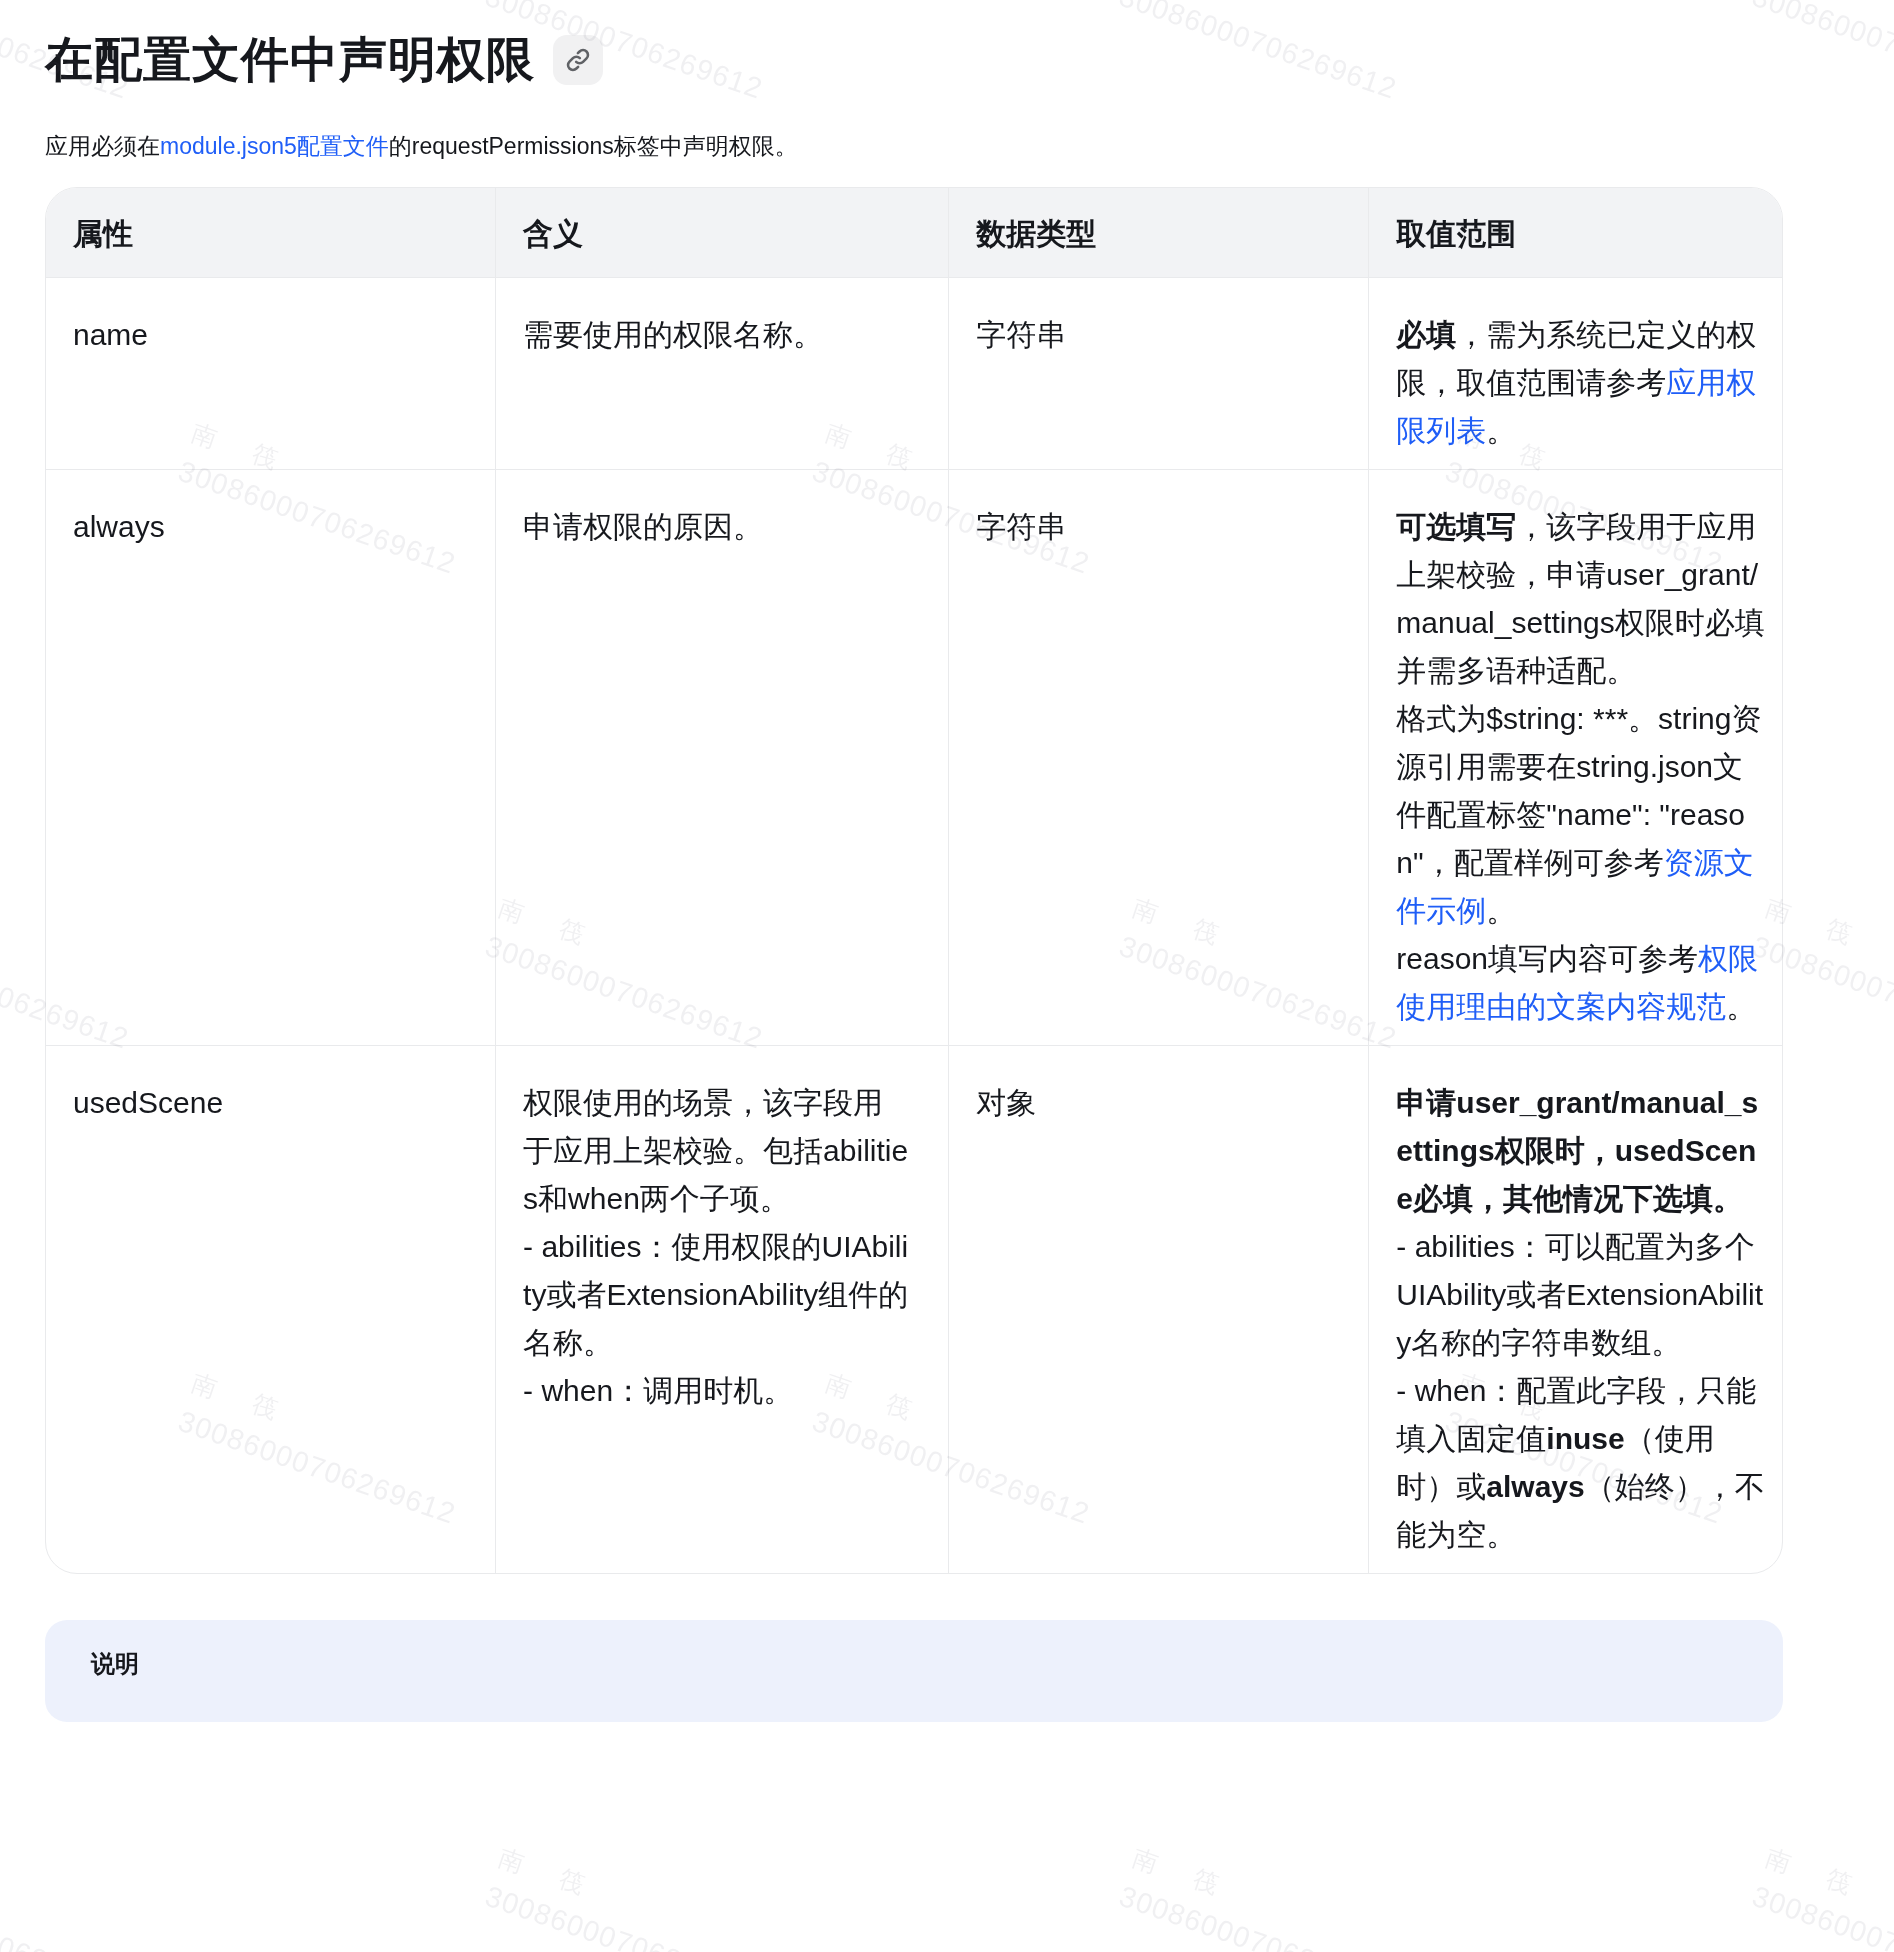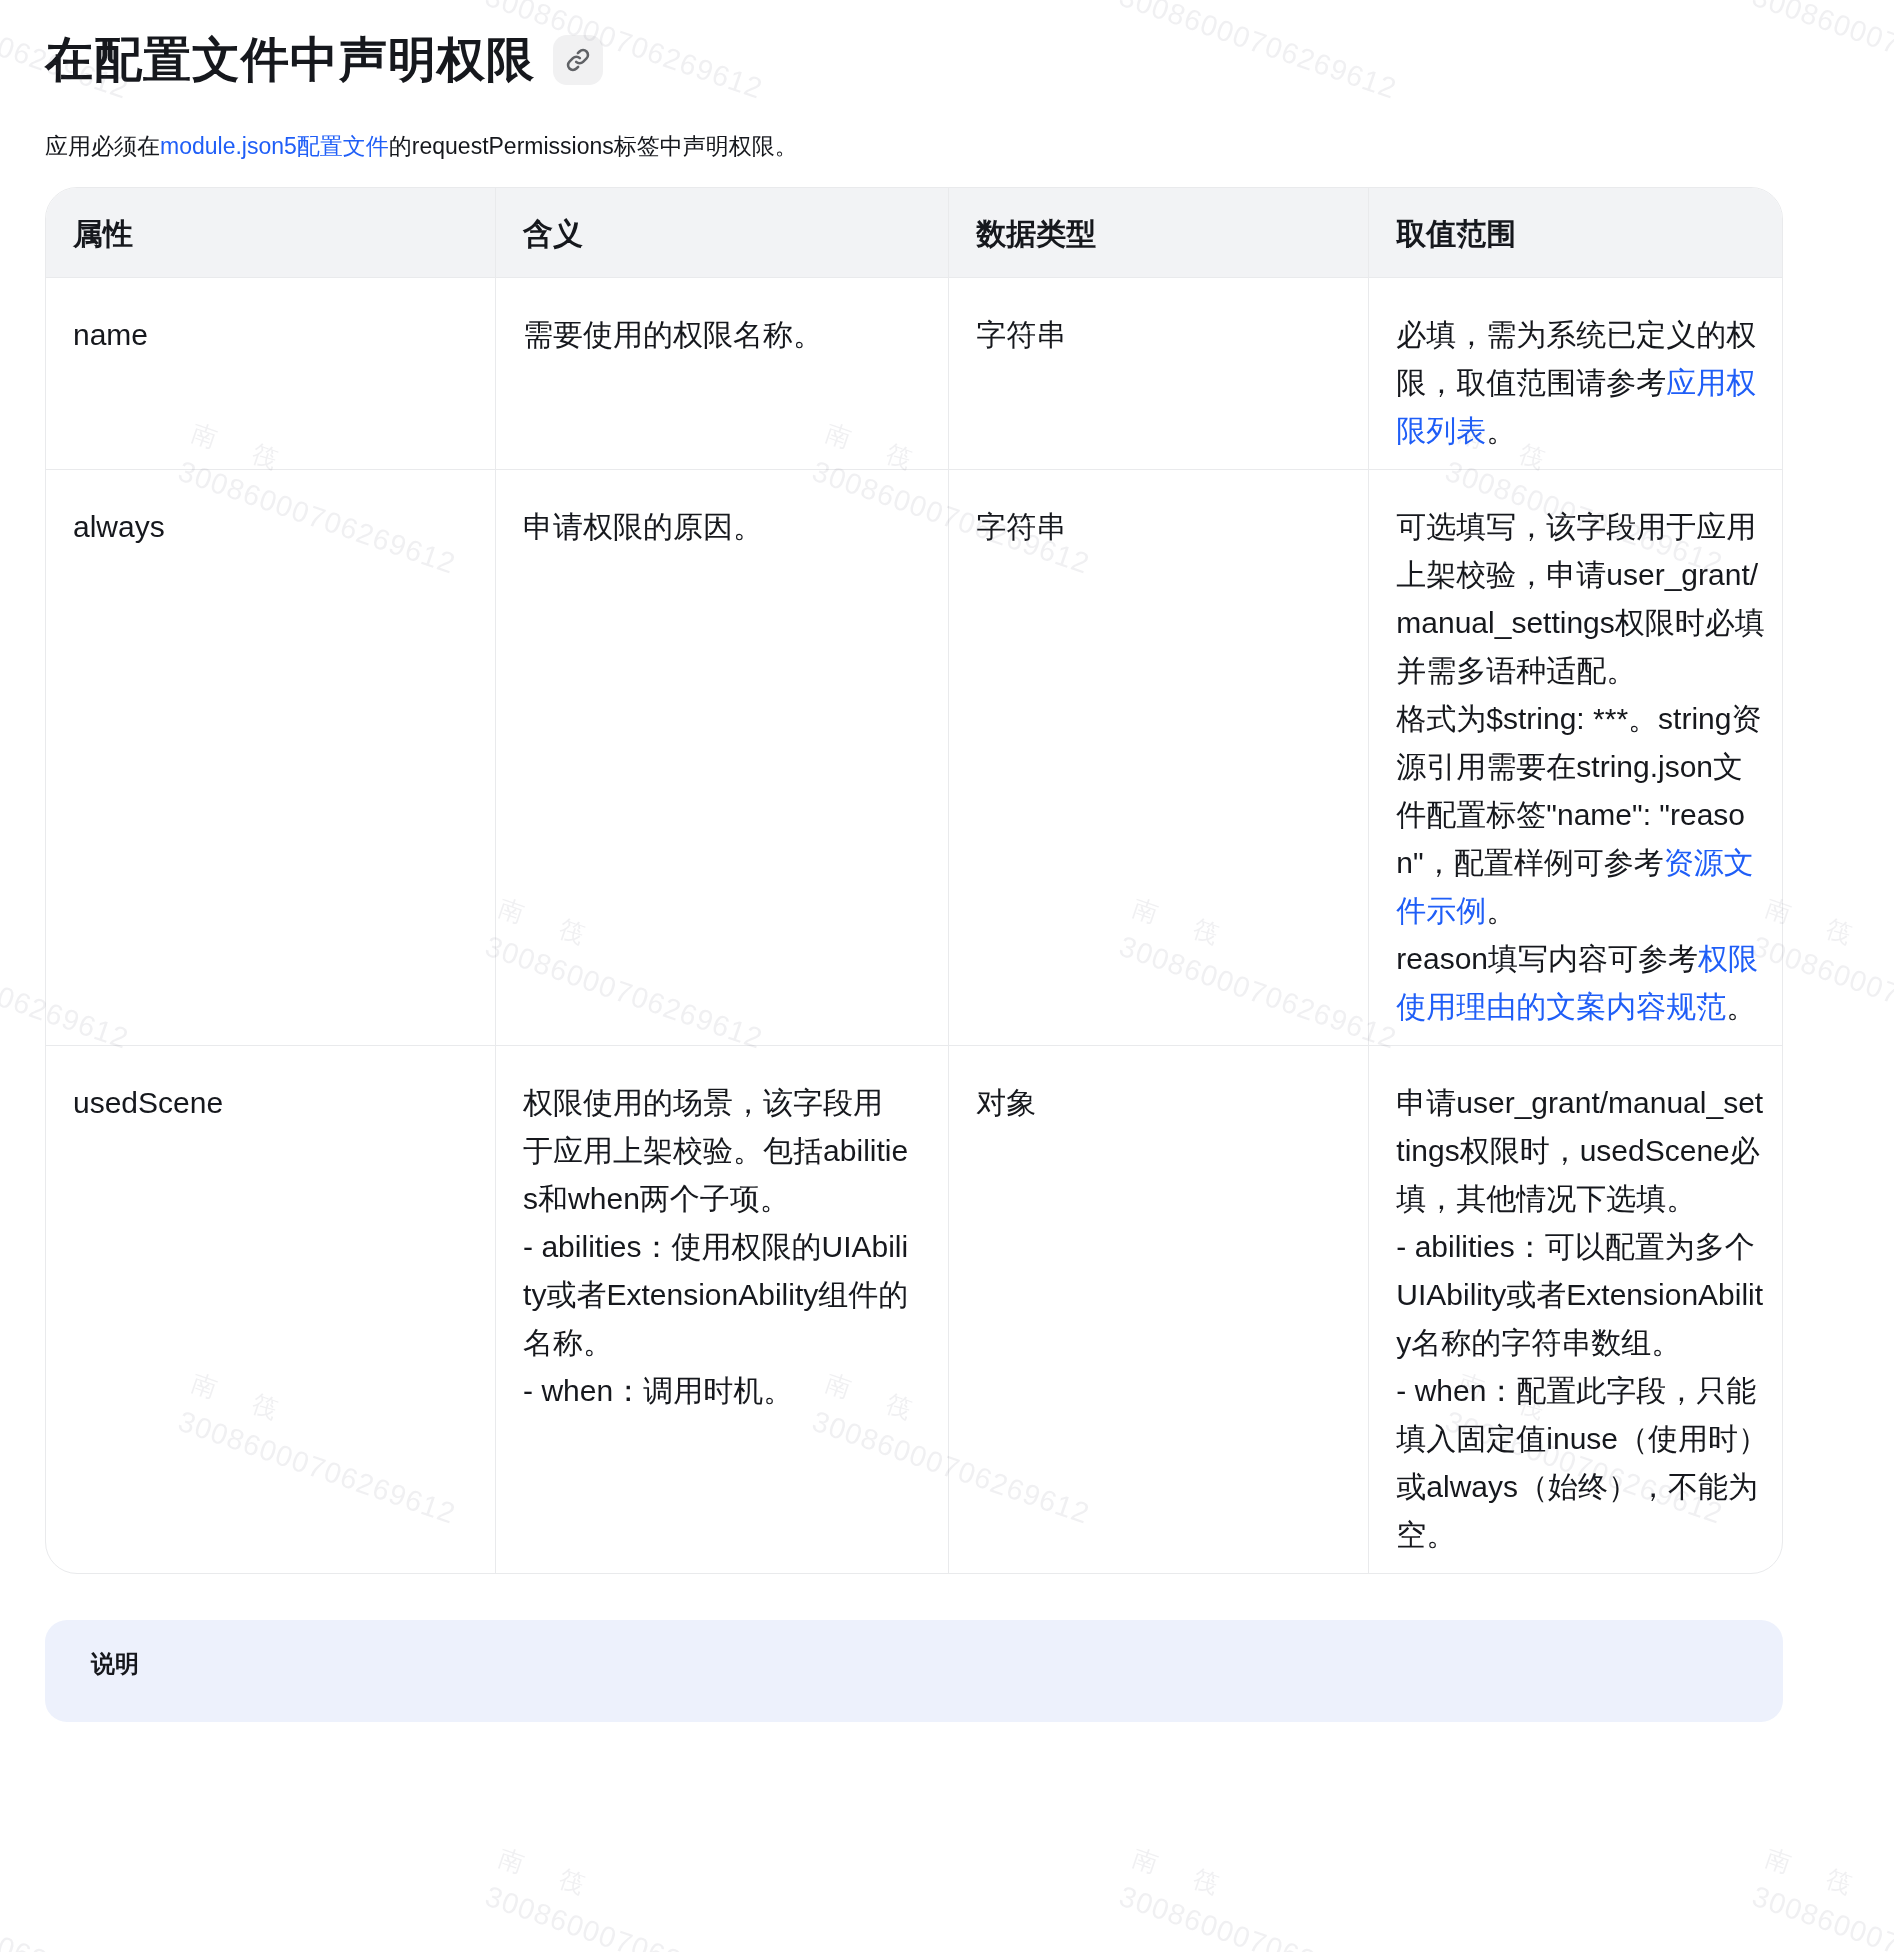--- a/index.html
+++ b/index.html
@@ -42,21 +42,21 @@
     padding:26px 27px 23px;line-height:40px;
   }
   td{
     vertical-align:top;font-size:30px;line-height:48px;
     padding:33px 40px 14px 27px;
     border-top:1px solid var(--border);
     word-break:break-all;white-space:pre-wrap;
   }
   td:last-child{padding-right:12px;}
   th + th, td + td{border-left:1px solid var(--border);}
-  .b{font-weight:400;}
+  .b{font-weight:700;}
   .link{color:var(--link);cursor:pointer;}
 
   .note{
     margin-top:46px;background:var(--note-bg);border-radius:22px;
     padding:30px 46px 32px;font-size:23px;
   }
   .note-title{font-size:24px;font-weight:700;line-height:28px;margin-bottom:12px;}
   .note-line{line-height:45px;}
 
   .wm{position:absolute;inset:0;z-index:2;pointer-events:none;overflow:hidden;}

